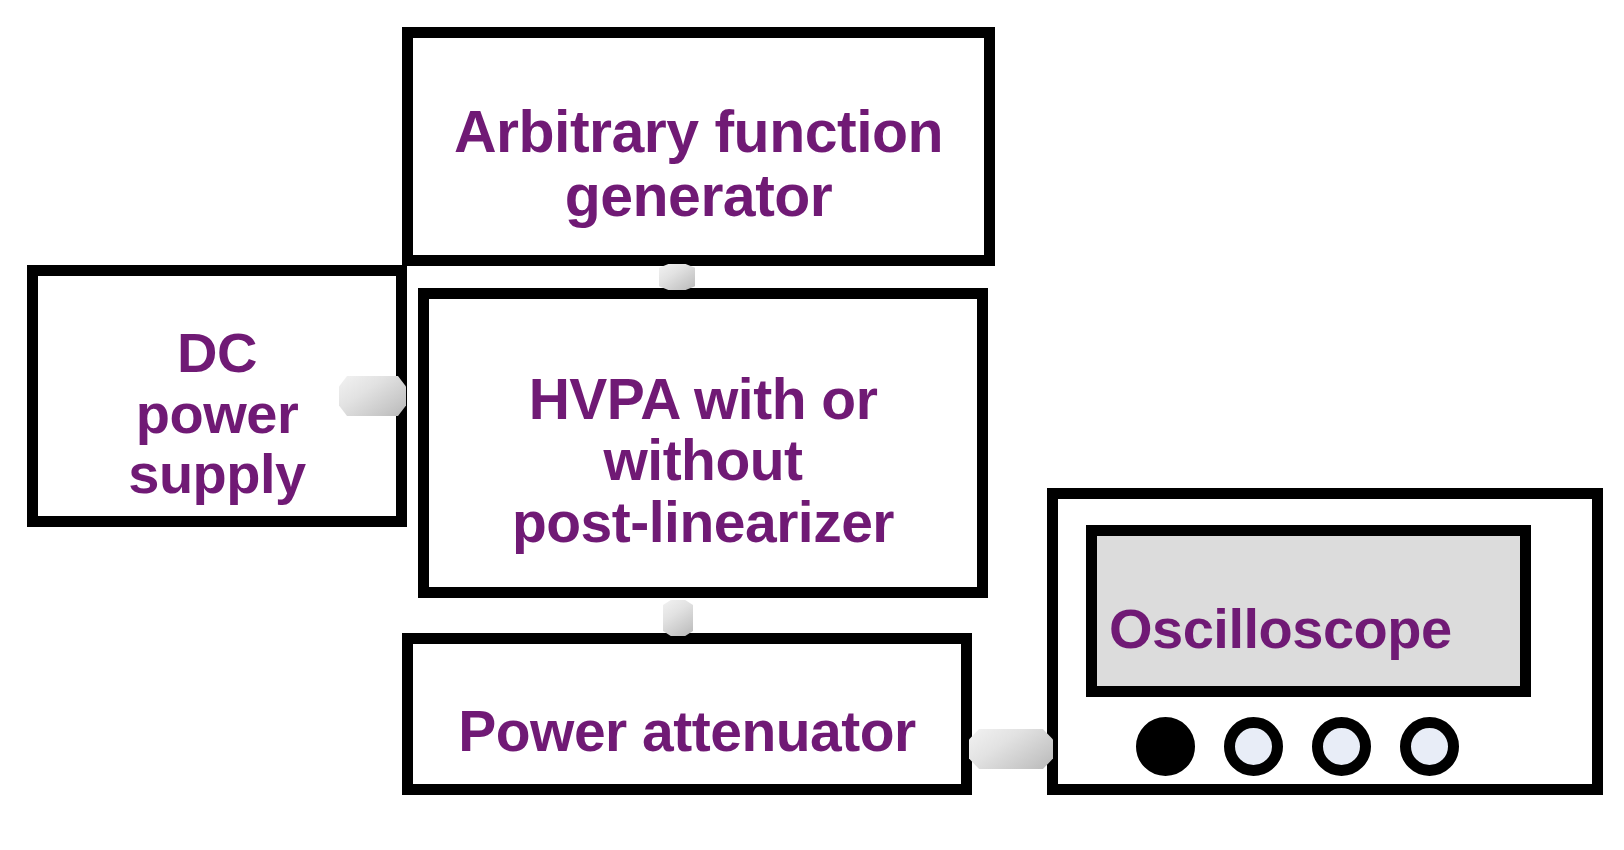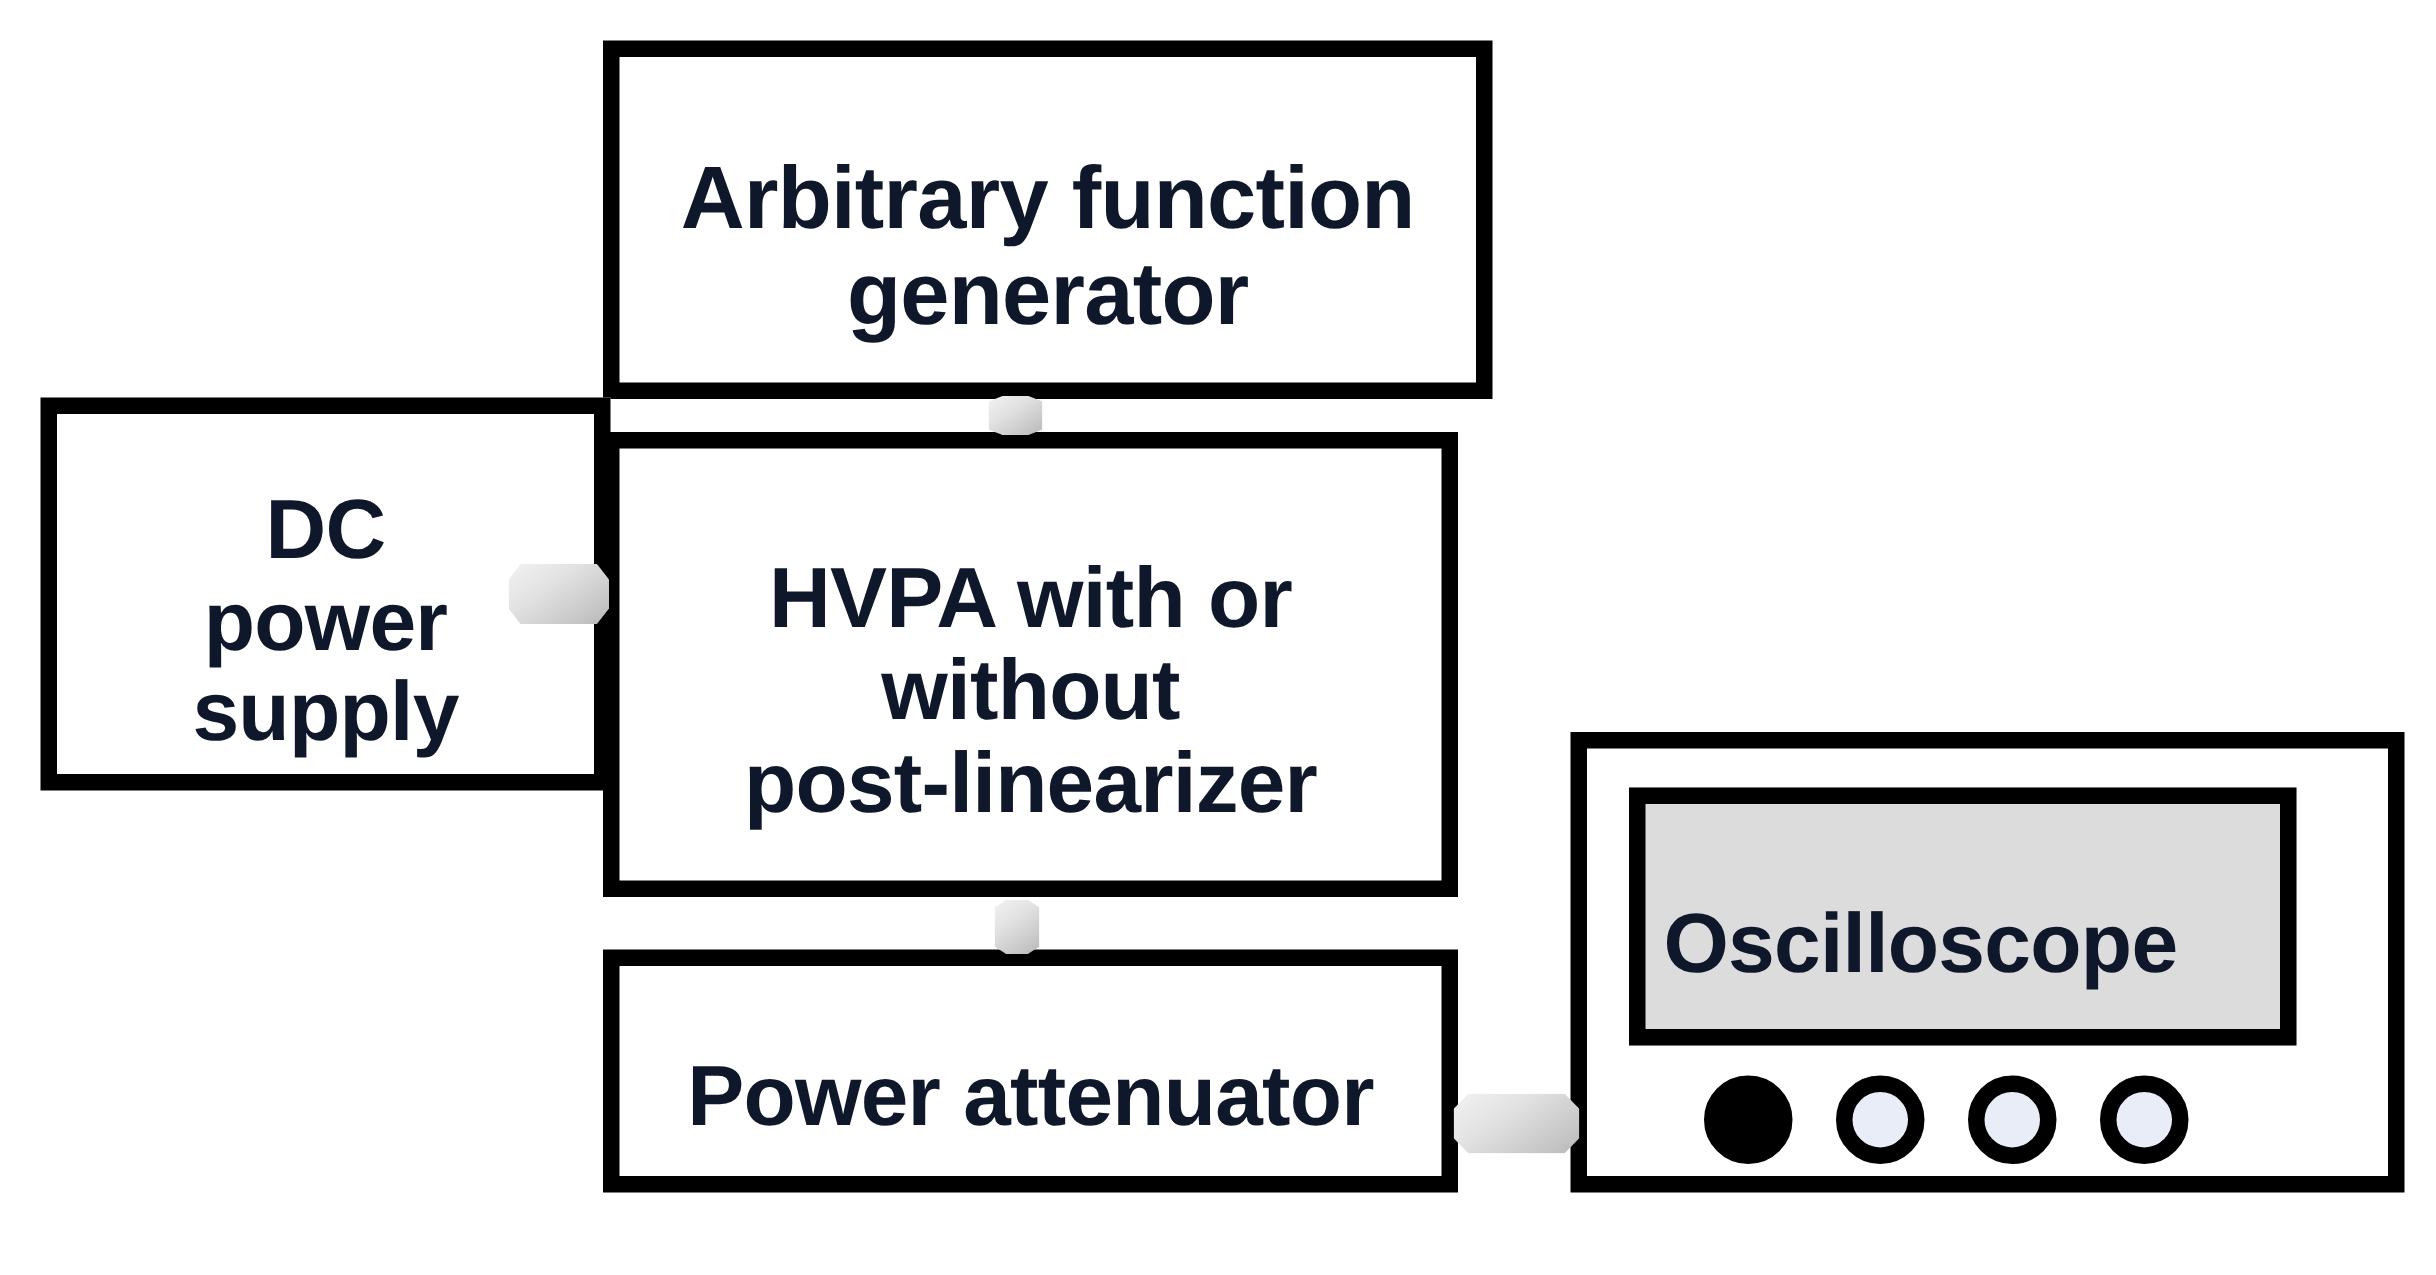--- a/index.html
+++ b/index.html
@@ -25,36 +25,36 @@
     box-sizing: border-box;
     background: #ffffff;
     border: 11px solid #000000;
     display: flex;
     align-items: center;
     justify-content: center;
     text-align: center;
   }
   .box-label {
     font-weight: bold;
-    color: #0f172a;
+    color: #701a75;
     line-height: 1.08;
     letter-spacing: -0.5px;
     padding: 0 10px;
     white-space: pre-line;
     margin-top: 36px;
   }
 
   
   #afg-box      { left: 402px; top: 27px;  width: 593px; height: 239px; }
   #afg-box .box-label      { font-size: 59px; }
 
   #dc-box       { left: 27px;  top: 265px; width: 380px; height: 262px; }
   #dc-box .box-label       { font-size: 56px; }
 
-  #hvpa-box     { left: 402px; top: 288px; width: 570px; height: 310px; }
+  #hvpa-box     { left: 418px; top: 288px; width: 570px; height: 310px; }
   #hvpa-box .box-label     { font-size: 57px; }
 
   #atten-box    { left: 402px; top: 633px; width: 570px; height: 162px; }
   #atten-box .box-label    { font-size: 57px; }
 
   
   #scope-box {
     position: absolute;
     box-sizing: border-box;
     left: 1047px;

